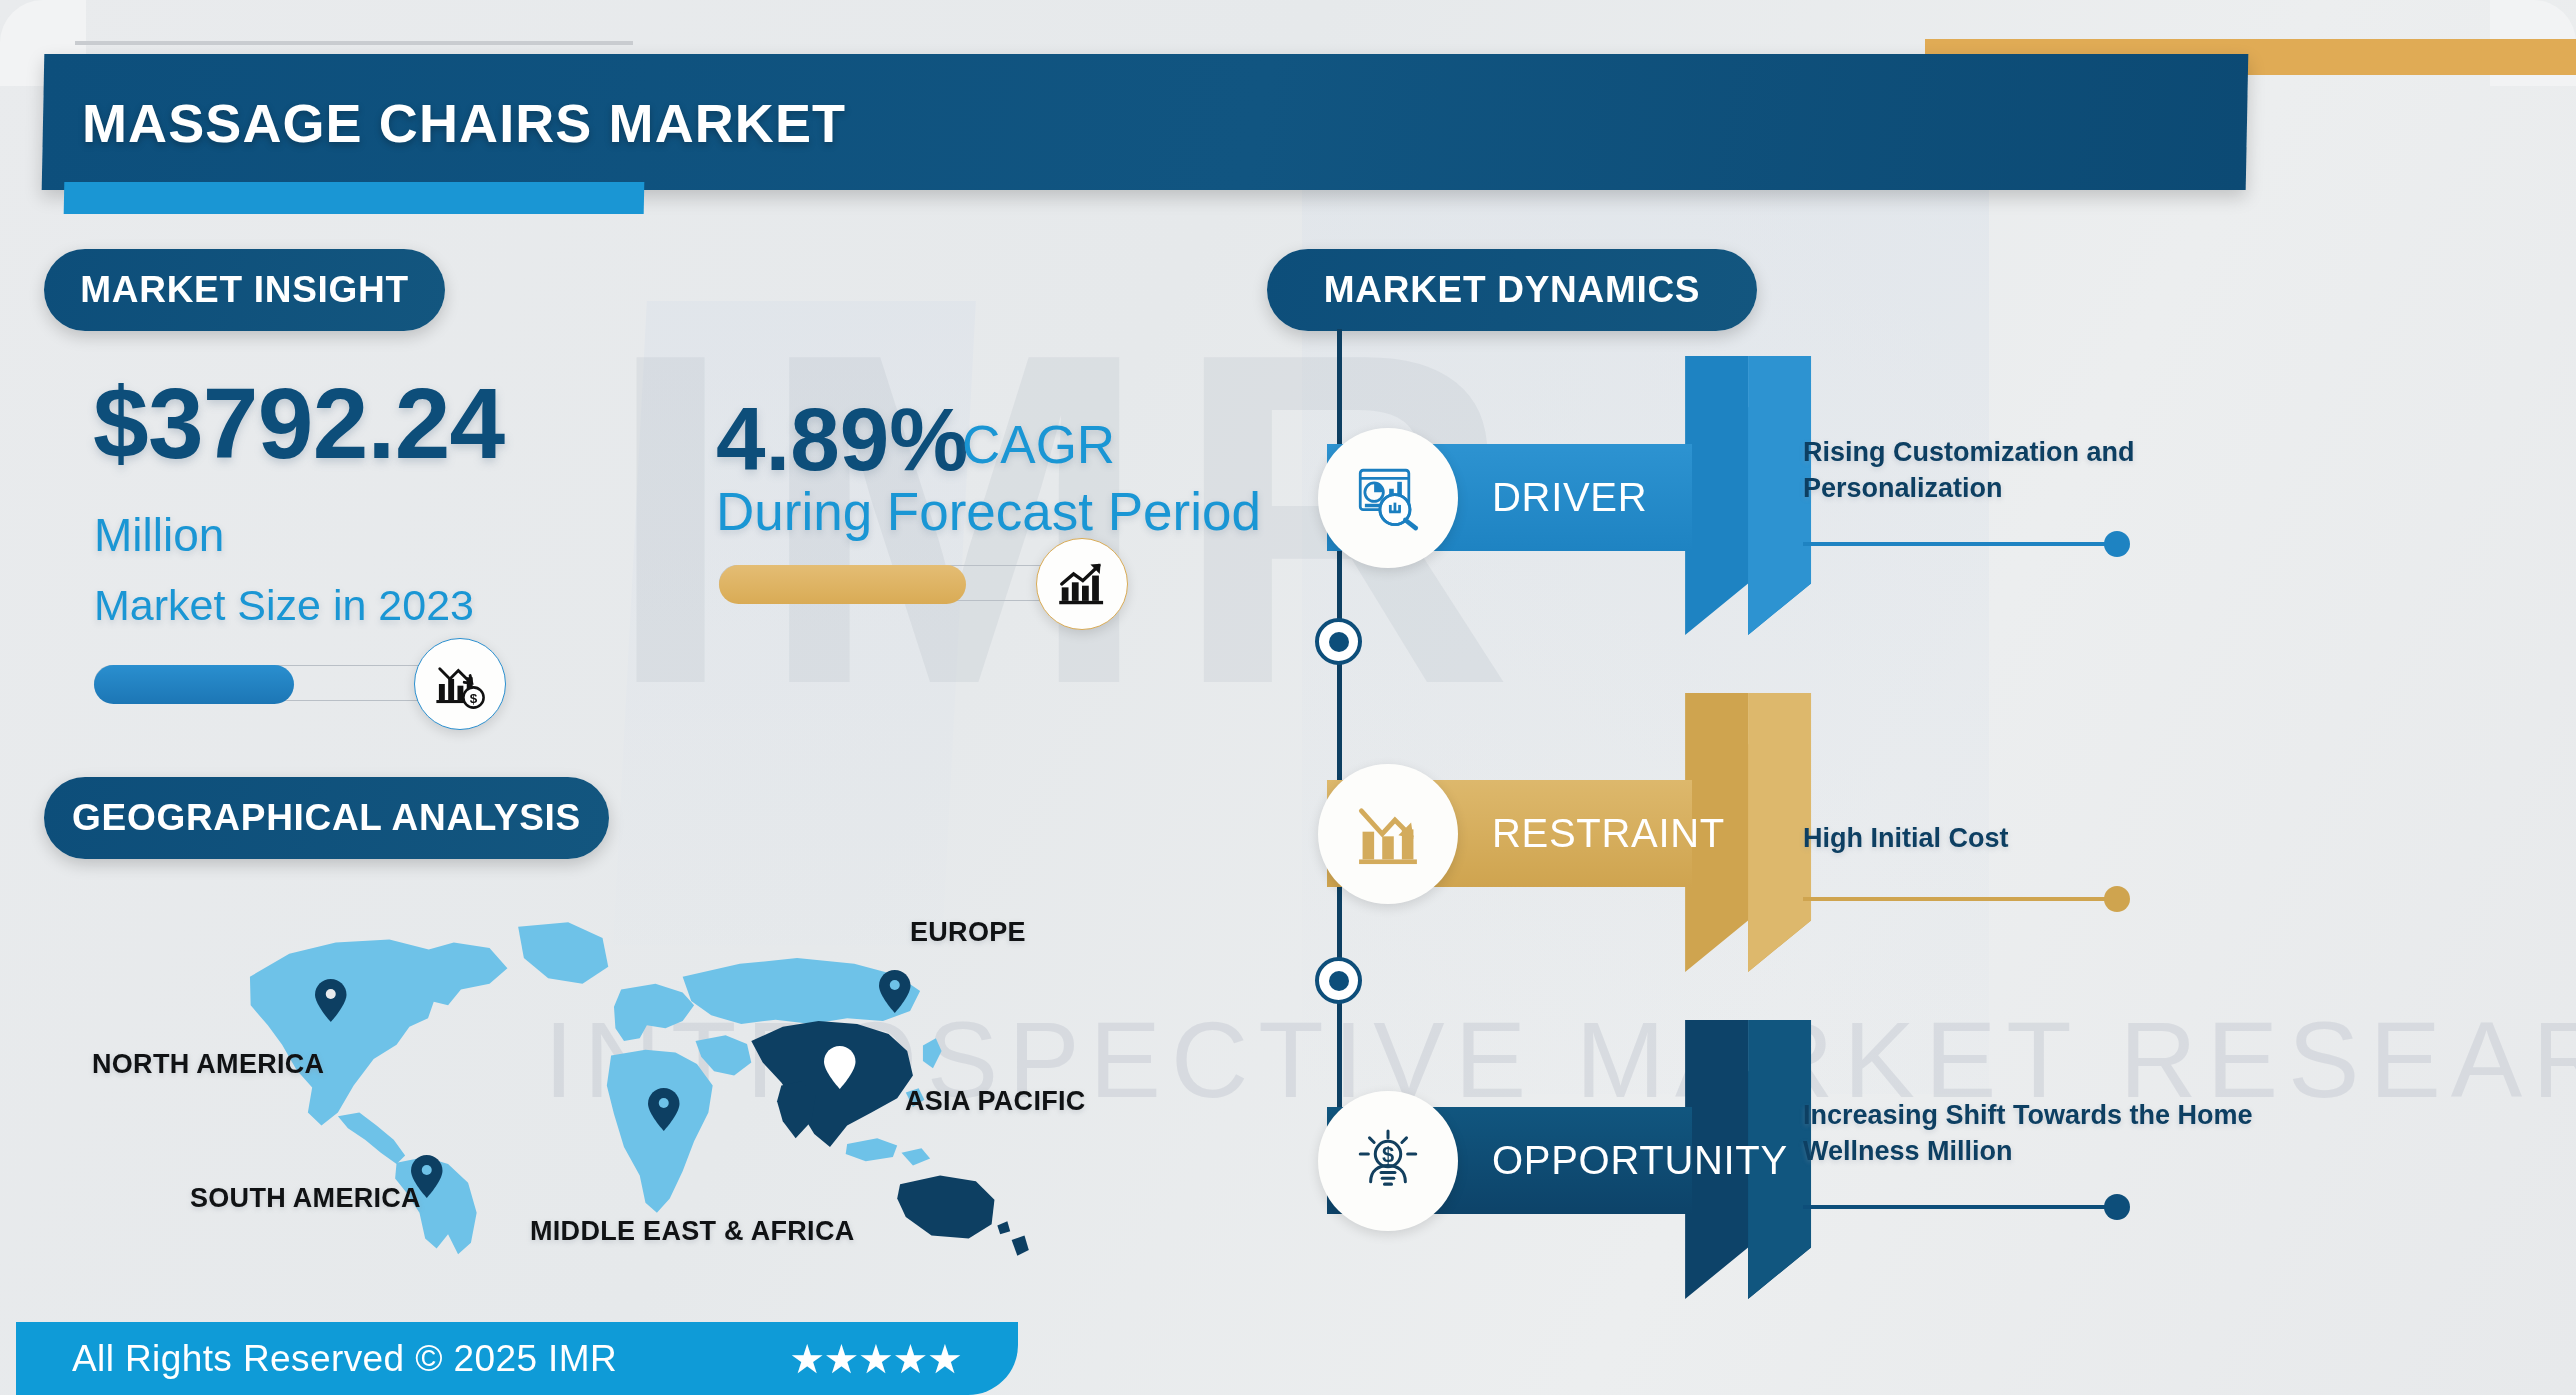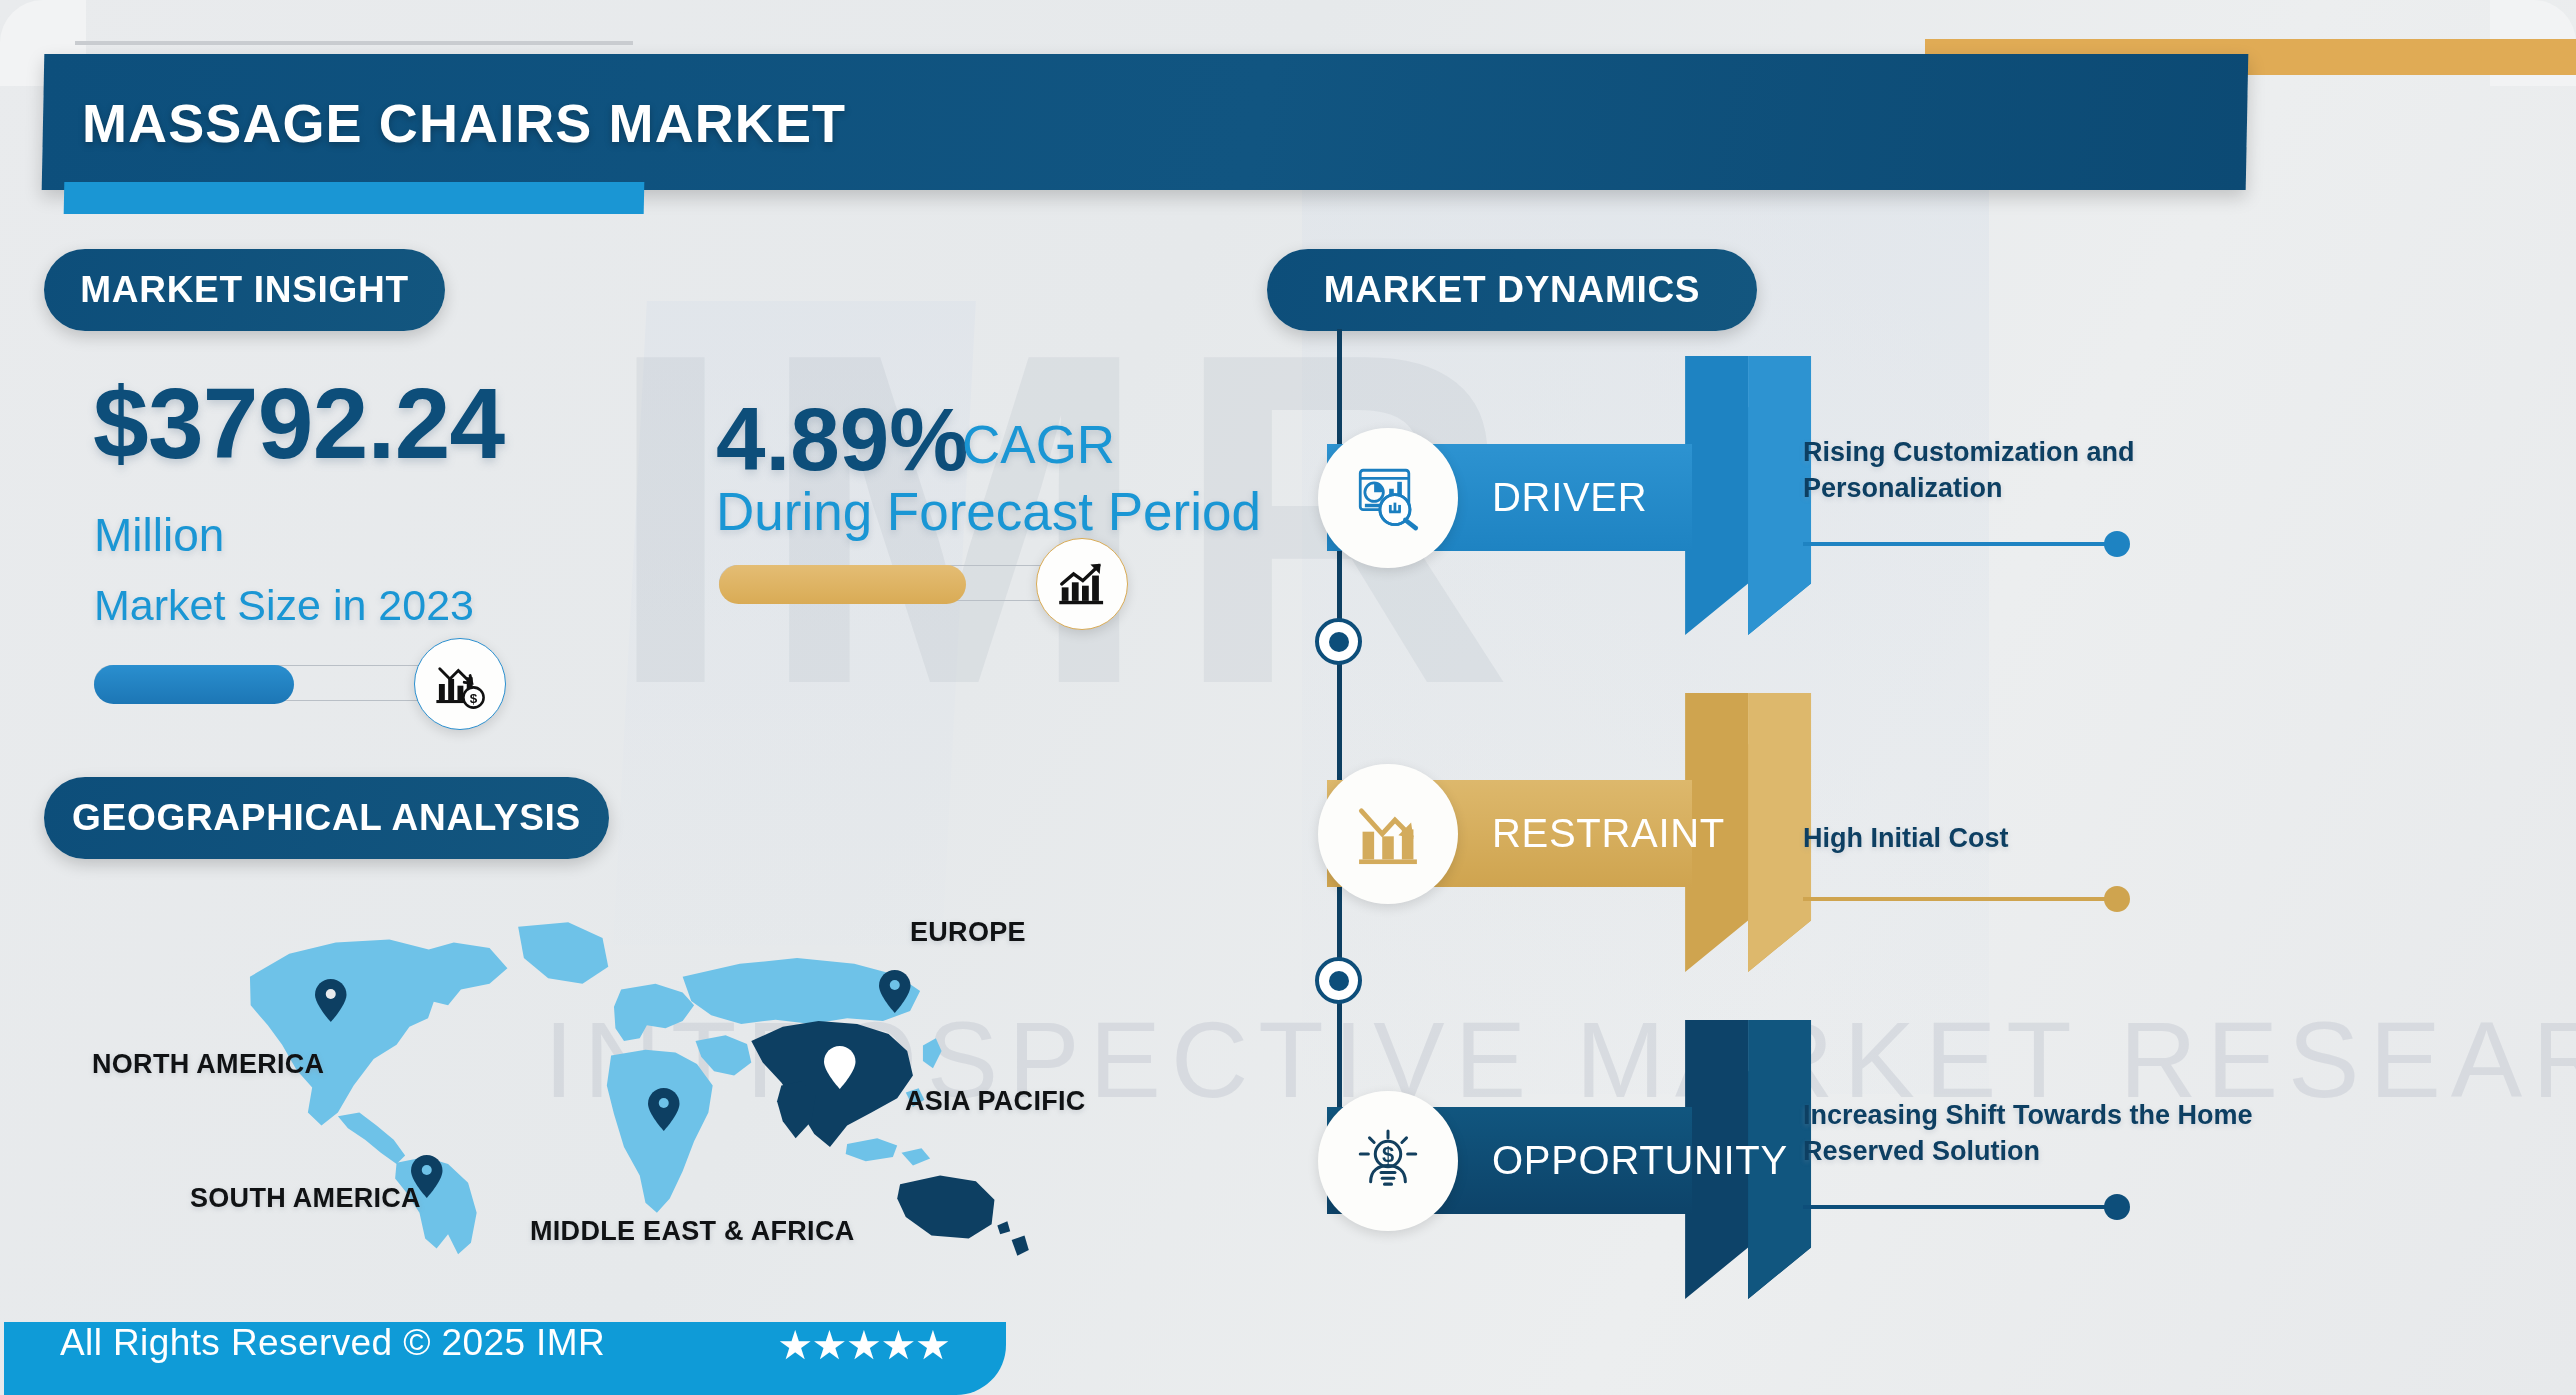--- a/index.html
+++ b/index.html
@@ -234,24 +234,24 @@
   
   #bar-opportunity { left:1327px; top:1107px; width:365px; }
   #bar-opportunity .dyn-bar-body { width:365px; background:linear-gradient(180deg,#11567f,#0d4369); }
   #chev-opportunity { left:1685px; top:1020px; }
   #txt-opportunity { left:1803px; top:1098px; }
   #conn-opportunity { left:1803px; top:1205px; width:315px; background:#0d4e7a; }
   #dot-opportunity { left:2104px; top:1194px; background:#0d4e7a; }
 
   
   #footer {
-    position:absolute; left:4px; top:1322px; width:1002px; height:73px;
+    position:absolute; left:16px; top:1322px; width:1002px; height:73px;
     background:#0f9bd7;
     border-top-right-radius:0; border-bottom-right-radius:50px;
-    display:flex; align-items:flex-start;
+    display:flex; align-items:center;
   }
   #footer-text {
     margin-left:56px; color:#ffffff; font-size:37px; font-weight:400;
     letter-spacing:0.4px; white-space:nowrap;
   }
   #footer-stars {
     margin-left:172px; color:#ffffff; font-size:40px; letter-spacing:-1.4px;
   }
 </style>
 </head>
@@ -486,21 +486,21 @@
           <line x1="26" y1="42" x2="38" y2="42"></line>
           <line x1="27" y1="47" x2="37" y2="47"></line>
           <line x1="29" y1="52" x2="35" y2="52"></line>
         </g>
         <text x="32" y="33" font-size="19" font-family="Liberation Sans, sans-serif" font-weight="bold" fill="#123f5e" text-anchor="middle">$</text>
       </svg>
     </div>
   </div>
   <div class="dyn-text" id="txt-opportunity">
     <div>Increasing Shift Towards the Home</div>
-    <div>Reserved Solution</div>
+    <div>Wellness Million</div>
   </div>
   <div class="dyn-conn" id="conn-opportunity"></div>
   <div class="dyn-dot" id="dot-opportunity"></div>
 
   <div id="footer">
     <div id="footer-text">All Rights Reserved © 2025 IMR</div>
     <div id="footer-stars">★★★★★</div>
   </div>
 
 </div>

